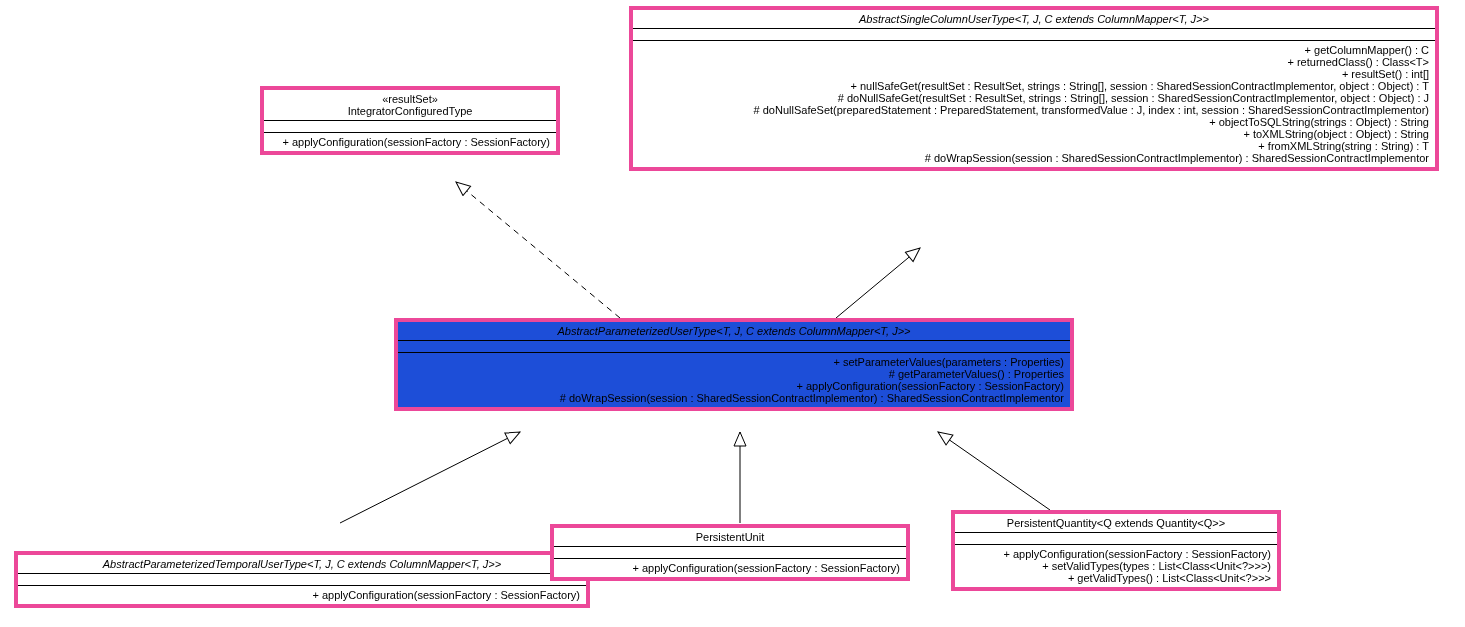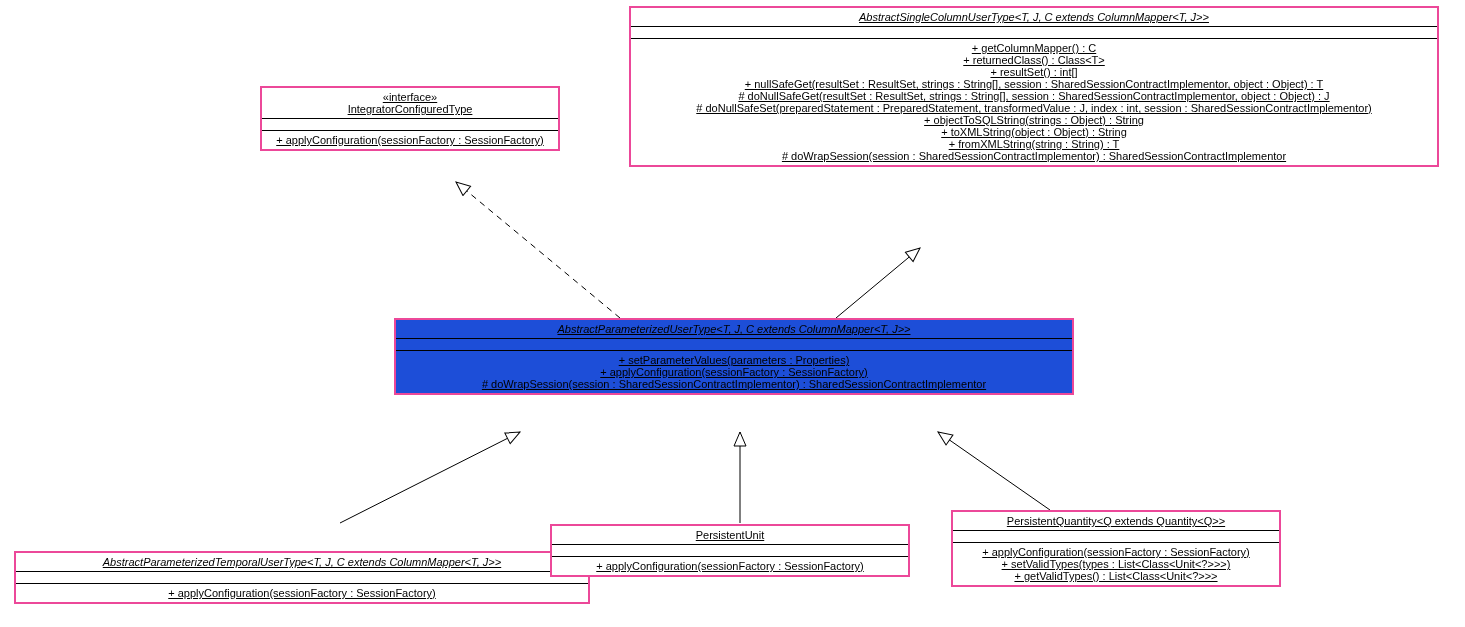--- a/index.html
+++ b/index.html
@@ -8,37 +8,36 @@
     padding: 0;
     font-family: Arial, Helvetica, sans-serif;
     font-size: 11px;
     background: #fff;
     width: 1465px;
     height: 627px;
     position: relative;
   }
   .uml-class {
     position: absolute;
-    border: 2px solid #ec4899;
+    border: 4px solid #ec4899;
     background: #fff;
-    text-decoration: underline;
   }
   .uml-class.highlighted {
     background: #1d4ed8;
   }
   .uml-section {
     border-bottom: 1px solid #000;
     padding: 3px 6px;
     text-align: center;
   }
   .uml-section.last {
     border-bottom: none;
   }
   .uml-section.left {
-    text-align: center;
+    text-align: right;
   }
   .uml-section.empty {
     min-height: 12px;
     padding: 2px;
   }
   .stereo { font-style: normal; }
   .class-name { font-style: italic; }
   .method-line { white-space: nowrap; }
   svg.connector {
     position: absolute;
@@ -64,21 +63,21 @@
 
   <line x1="340" y1="523" x2="520" y2="432" stroke="#000" stroke-width="1" marker-end="url(#hollow-tri)"></line>
 
   <line x1="740" y1="523" x2="740" y2="432" stroke="#000" stroke-width="1" marker-end="url(#hollow-tri)"></line>
 
   <line x1="1050" y1="510" x2="938" y2="432" stroke="#000" stroke-width="1" marker-end="url(#hollow-tri)"></line>
 </svg>
 
 <div class="uml-class" style="left:260px; top:86px; width:300px;">
   <div class="uml-section">
-    <div class="stereo">«interface»</div>
+    <div class="stereo">«resultSet»</div>
     <div>IntegratorConfiguredType</div>
   </div>
   <div class="uml-section empty"></div>
   <div class="uml-section left last">
     <div class="method-line">+ applyConfiguration(sessionFactory : SessionFactory)</div>
   </div>
 </div>
 
 <div class="uml-class" style="left:629px; top:6px; width:810px;">
   <div class="uml-section">
@@ -99,20 +98,21 @@
   </div>
 </div>
 
 <div class="uml-class highlighted" style="left:394px; top:318px; width:680px;">
   <div class="uml-section">
     <span class="class-name">AbstractParameterizedUserType&lt;T, J, C extends ColumnMapper&lt;T, J&gt;&gt;</span>
   </div>
   <div class="uml-section empty"></div>
   <div class="uml-section left last">
     <div class="method-line">+ setParameterValues(parameters : Properties)</div>
+    <div class="method-line"># getParameterValues() : Properties</div>
     <div class="method-line">+ applyConfiguration(sessionFactory : SessionFactory)</div>
     <div class="method-line"># doWrapSession(session : SharedSessionContractImplementor) : SharedSessionContractImplementor</div>
   </div>
 </div>
 
 <div class="uml-class" style="left:14px; top:551px; width:576px;">
   <div class="uml-section">
     <span class="class-name">AbstractParameterizedTemporalUserType&lt;T, J, C extends ColumnMapper&lt;T, J&gt;&gt;</span>
   </div>
   <div class="uml-section empty"></div>

